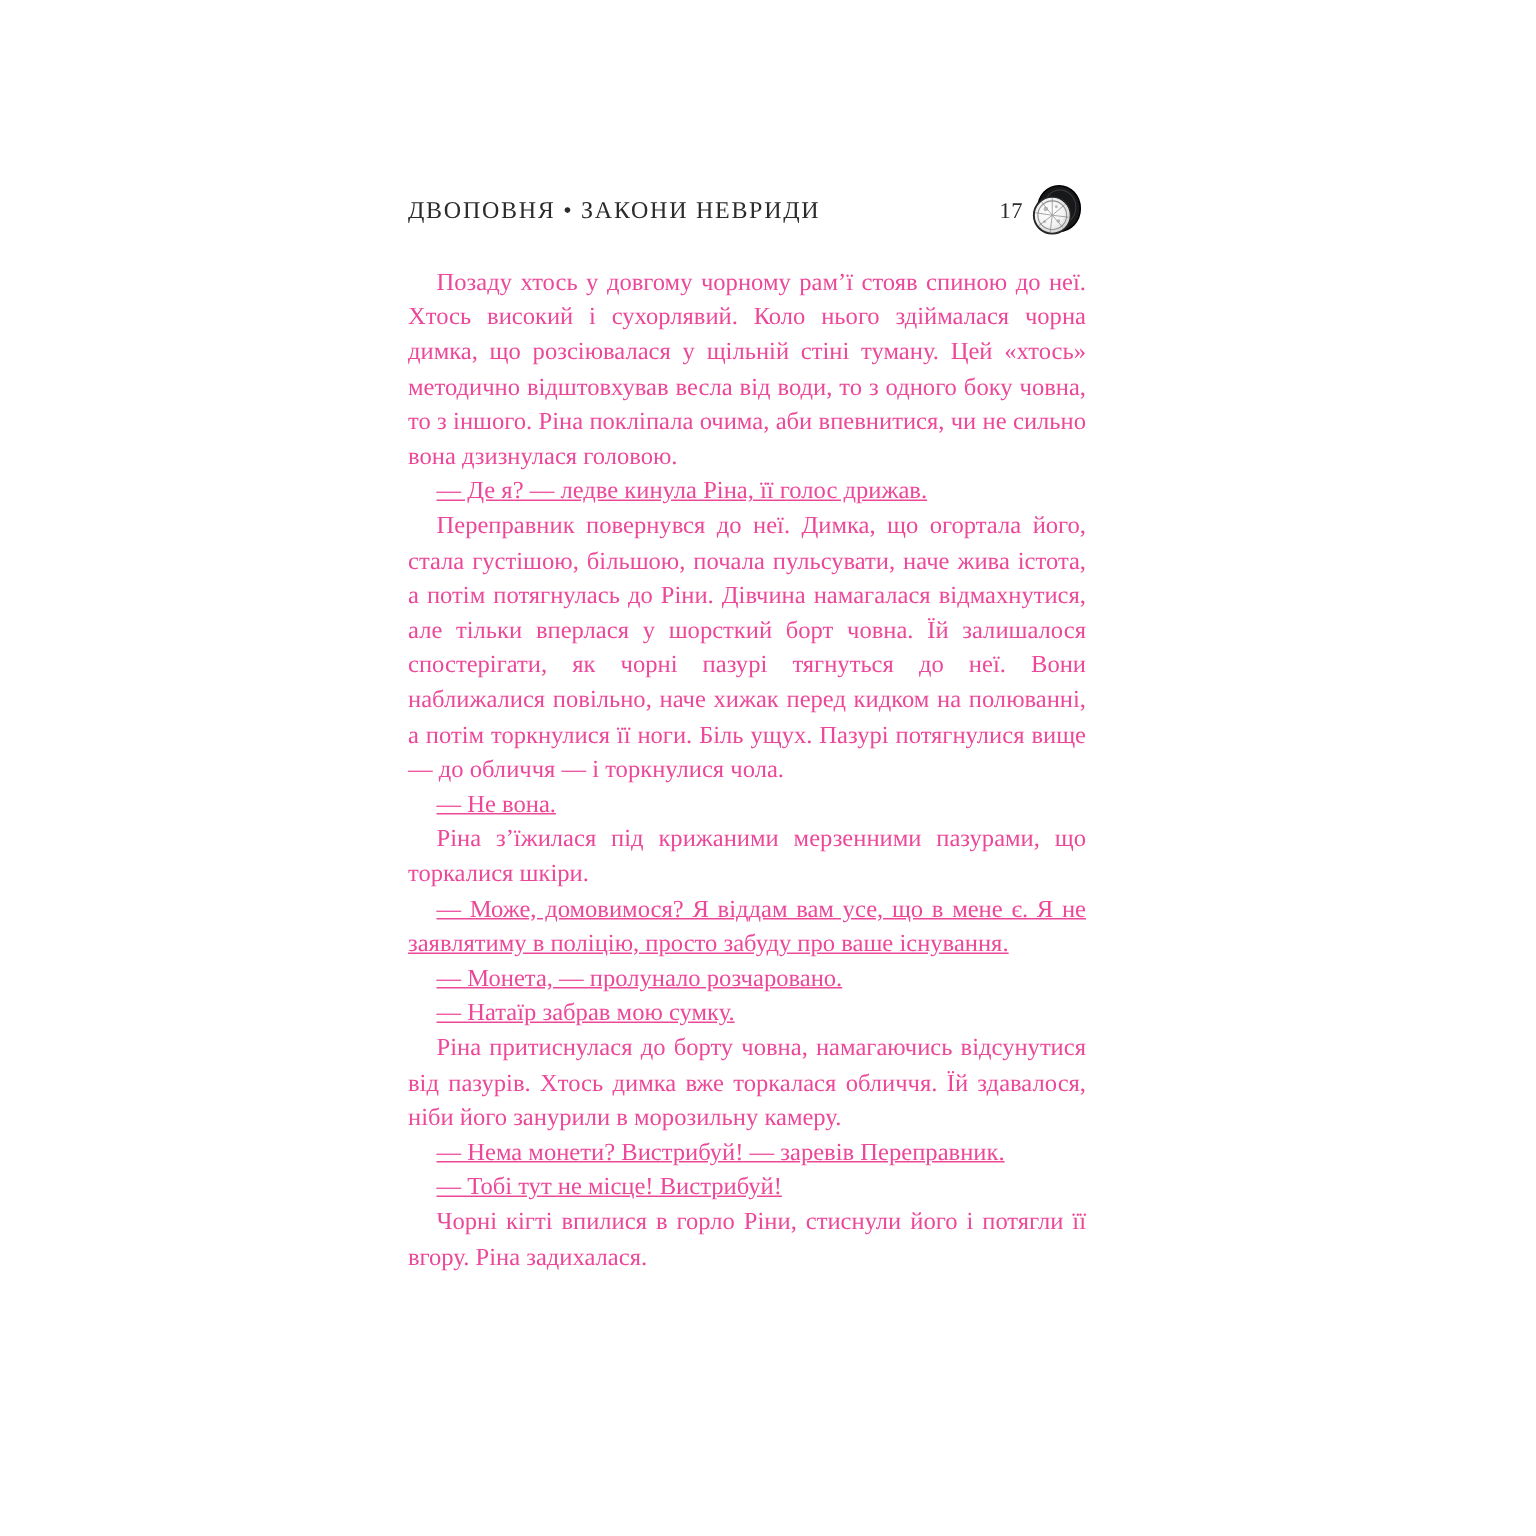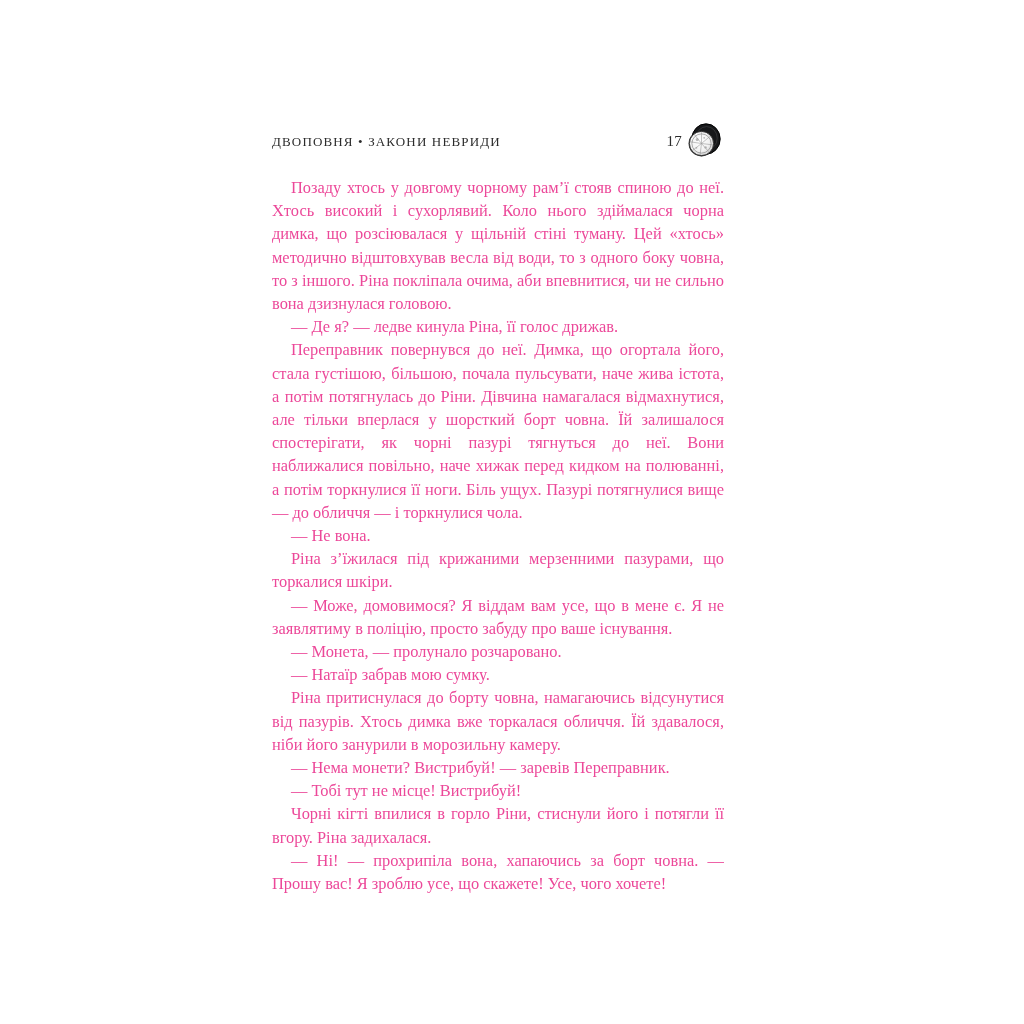--- a/index.html
+++ b/index.html
@@ -26,21 +26,21 @@
     left: 272px;
     top: 127px;
     width: 452px;
     height: 28px;
     display: flex;
     align-items: center;
     justify-content: space-between;
   }
 
   .running-head-title {
-    font-size: 13px;
+    font-size: 16px;
     letter-spacing: 1.15px;
     text-transform: uppercase;
     color: #2b2b2b;
     white-space: nowrap;
     line-height: 1;
   }
 
   .folio-group {
     display: flex;
     align-items: center;
@@ -78,21 +78,21 @@
     text-align: justify;
     text-indent: 19px;
     text-justify: inter-word;
     hyphens: manual;
     color: #ec4899;
   }
 
   
   .textblock p:last-child { text-align-last: left; }
 
-  .dialogue { text-indent: 19px; }
+  .dialogue { text-indent: 19px; text-decoration: underline; }
 </style>
 </head>
 <body>
 
 <div class="page">
 
   <header class="running-head">
     <div class="running-head-title">ДВОПОВНЯ • ЗАКОНИ НЕВРИДИ</div>
 
     <div class="folio-group">
@@ -147,16 +147,15 @@
     <p>Переправник повернувся до неї. Димка, що огортала його, стала густішою, більшою, почала пульсувати, наче жива істота, а потім потягнулась до Ріни. Дівчина намагалася відмахнутися, але тільки вперлася у шорсткий борт човна. Їй залишалося спостерігати, як чорні пазурі тягнуться до неї. Вони наближалися повільно, наче хижак перед кидком на полюванні, а потім торкнулися її ноги. Біль ущух. Пазурі потягнулися вище — до обличчя — і торкнулися чола.</p>
     <p class="dialogue">— Не вона.</p>
     <p>Ріна з’їжилася під крижаними мерзенними пазурами, що торкалися шкіри.</p>
     <p class="dialogue">— Може, домовимося? Я віддам вам усе, що в мене є. Я не заявлятиму в поліцію, просто забуду про ваше існування.</p>
     <p class="dialogue">— Монета, — пролунало розчаровано.</p>
     <p class="dialogue">— Натаїр забрав мою сумку.</p>
     <p>Ріна притиснулася до борту човна, намагаючись відсунутися від пазурів. Хтось димка вже торкалася обличчя. Їй здавалося, ніби його занурили в морозильну камеру.</p>
     <p class="dialogue">— Нема монети? Вистрибуй! — заревів Переправник.</p>
     <p class="dialogue">— Тобі тут не місце! Вистрибуй!</p>
     <p>Чорні кігті впилися в горло Ріни, стиснули його і потягли її вгору. Ріна задихалася.</p>
-    <p class="dialogue">— Ні! — прохрипіла вона, хапаючись за борт човна. — Прошу вас! Я зроблю усе, що скажете! Усе, чого хочете!</p>
   </main>
 
 </div>
 
 </body></html>

